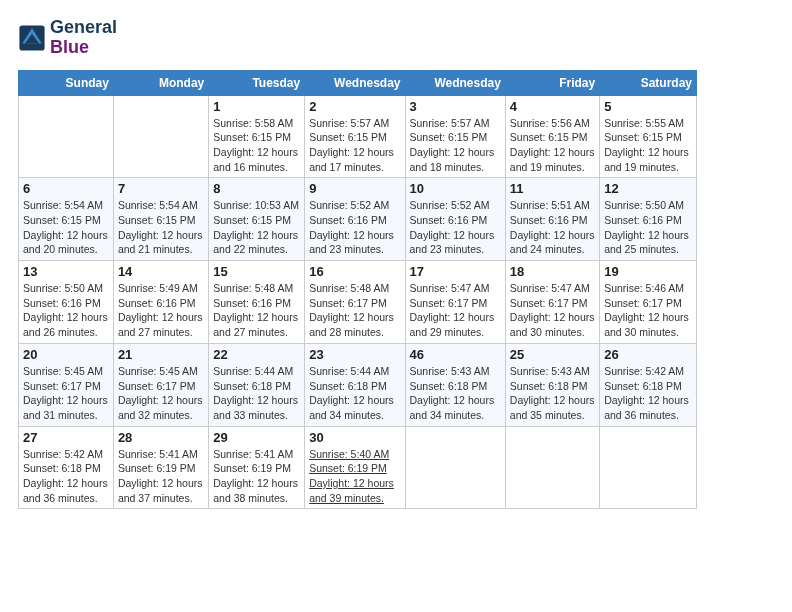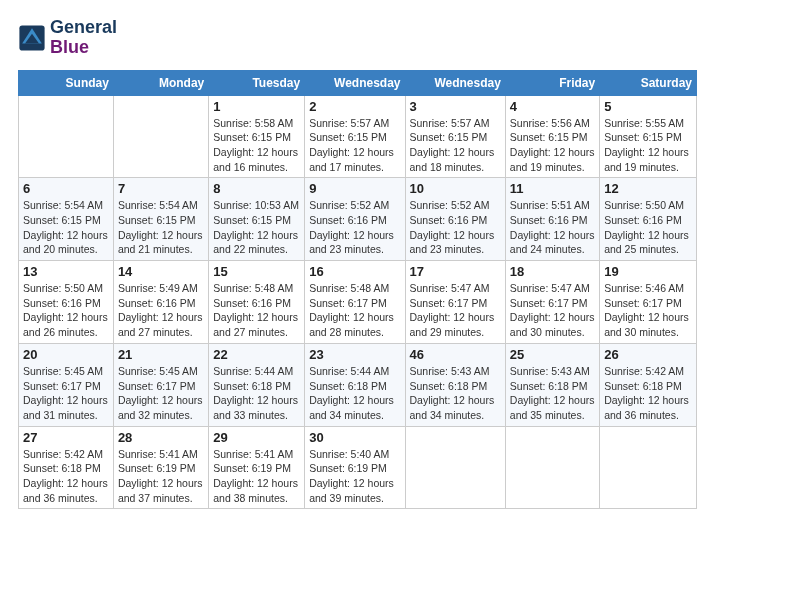--- a/index.html
+++ b/index.html
@@ -307,21 +307,21 @@
 Daylight: 12 hours and 37 minutes.</div>
           </td>
           <td>
             <span class="day-num">29</span>
             <div class="day-info" style="white-space: pre-line;">Sunrise: 5:41 AM
 Sunset: 6:19 PM
 Daylight: 12 hours and 38 minutes.</div>
           </td>
           <td>
             <span class="day-num">30</span>
-            <div class="day-info" style="white-space: pre-line;">Sunrise: 5:40 AM
+            <div class="day-info" style="white-space: pre-line; text-decoration: underline;">Sunrise: 5:40 AM
 Sunset: 6:19 PM
 Daylight: 12 hours and 39 minutes.</div>
           </td>
           <td class="empty-cell"></td>
           <td class="empty-cell"></td>
           <td class="empty-cell"></td>
         </tr>
       </tbody>
   </table>
 </div>

